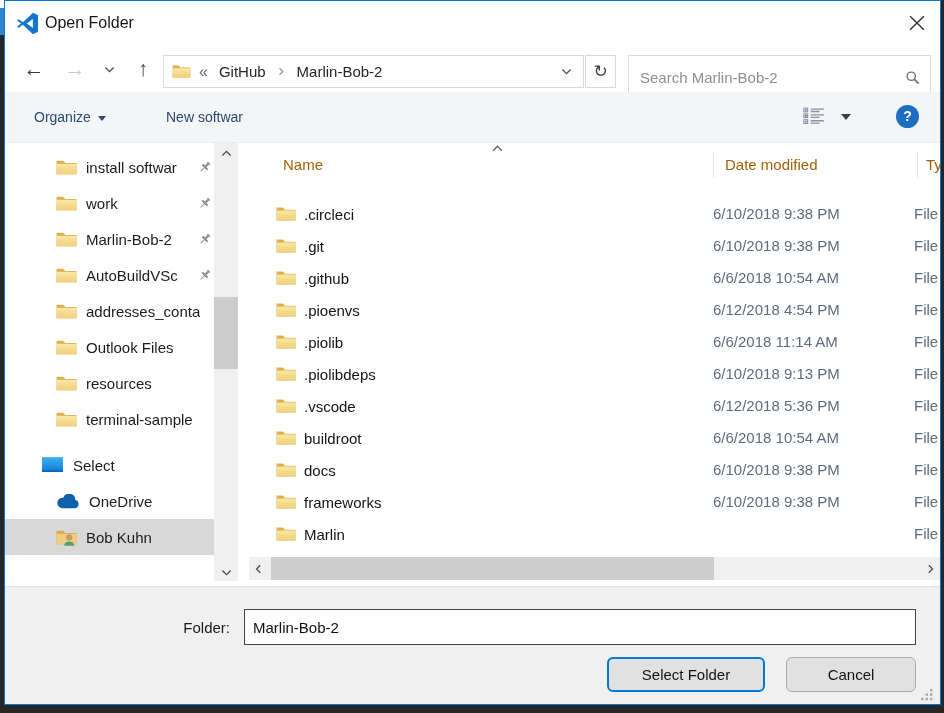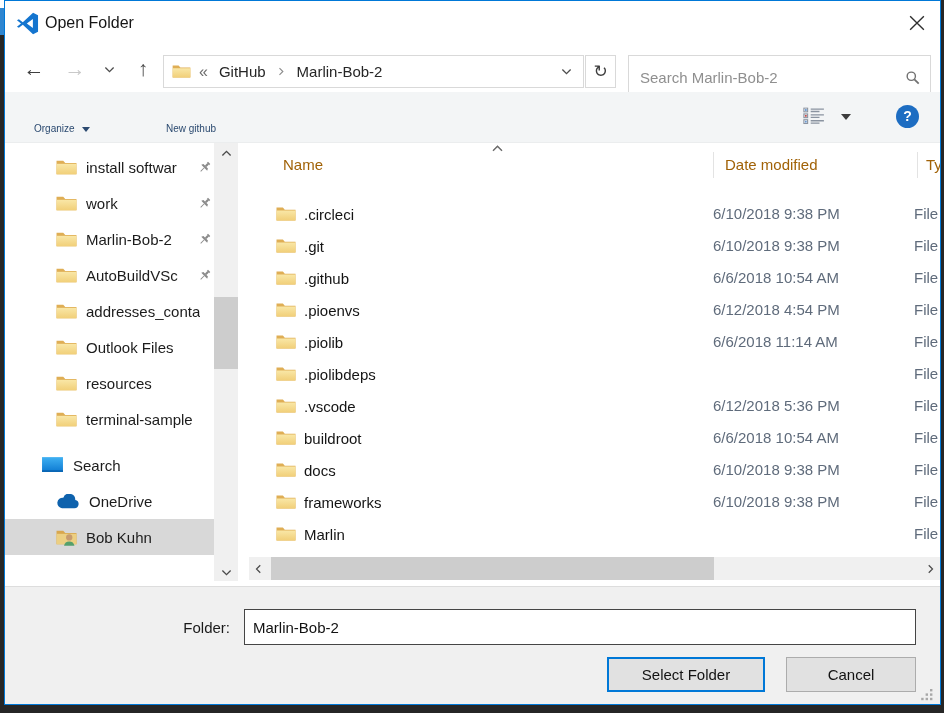--- a/index.html
+++ b/index.html
@@ -38,21 +38,21 @@
   .searchbox{position:absolute;left:623px;top:7px;width:303px;height:44px;border:1px solid #d9d9d9;
              box-sizing:border-box;display:flex;align-items:center;}
   .searchbox input{flex:1;border:none;outline:none;margin-left:9px;font-size:15px;color:#2a2a2a;
              font-family:"Liberation Sans",sans-serif;}
   .searchbox input::placeholder{color:#8f8f8f;}
   .search-ico{width:15px;height:15px;margin:0 10px;flex:none;}
 
   
   .toolbar{position:absolute;left:0;top:91px;width:100%;height:51px;background:#f3f5f6;
            border-bottom:1px solid #ebedee;box-sizing:border-box;}
-  .tb-item{position:absolute;top:12px;height:50px;line-height:50px;font-size:10px;color:#2b4a70;cursor:pointer;}
+  .tb-item{position:absolute;top:0;height:50px;line-height:50px;font-size:14px;color:#2b4a70;cursor:pointer;}
   .organize{left:29px;}
   .newfolder{left:161px;}
   .caret{display:inline-block;width:0;height:0;border-left:4px solid transparent;
          border-right:4px solid transparent;border-top:5px solid #2b4a70;margin-left:7px;vertical-align:middle;}
   .viewbtn{position:absolute;left:798px;top:14px;width:22px;height:20px;cursor:pointer;}
   .view-caret{position:absolute;left:836px;top:22px;width:0;height:0;border-left:5px solid transparent;
          border-right:5px solid transparent;border-top:6px solid #3d3d3d;cursor:pointer;}
   .helpbtn{position:absolute;left:891px;top:13px;width:23px;height:23px;border-radius:50%;
            background:#1d6dc2;color:#fff;font-size:14px;font-weight:bold;text-align:center;line-height:23px;cursor:pointer;}
 
@@ -116,21 +116,21 @@
   .h-thumb{position:absolute;left:22px;top:0;width:443px;height:23px;background:#cdcdcd;cursor:pointer;}
 
   
   .bottom{position:absolute;left:0;top:585px;width:100%;height:120px;background:#f0f0f0;
           border-top:1px solid #ddd;box-sizing:border-box;}
   .folder-label{position:absolute;left:120px;top:32px;width:105px;text-align:right;font-size:15px;color:#1a1a1a;}
   .folder-input{position:absolute;left:239px;top:22px;width:672px;height:36px;box-sizing:border-box;
           border:1px solid #454545;background:#fff;font-size:15px;color:#111;padding:0 8px;outline:none;
           font-family:"Liberation Sans",sans-serif;}
   .btn{position:absolute;top:70px;height:35px;box-sizing:border-box;background:#e1e1e1;
-       font-size:15px;color:#121212;text-align:center;cursor:pointer;display:flex;align-items:center;justify-content:center;}
+       font-size:15px;color:#121212;text-align:center;cursor:pointer;display:flex;align-items:center;justify-content:center;border-radius:6px;}
   .btn-select{left:602px;width:158px;border:2px solid #0078d7;}
   .btn-cancel{left:781px;width:130px;border:1px solid #acacac;}
   .grip{position:absolute;right:7px;bottom:5px;width:12px;height:12px;}
 </style>
 </head>
 <body>
 
 <svg style="position:absolute;width:0;height:0" aria-hidden="true">
   <defs>
     <linearGradient id="gfold" x1="0" y1="0" x2="0" y2="1">
@@ -259,21 +259,21 @@
       <div class="searchbox">
         <input placeholder="Search Marlin-Bob-2" style="">
         <svg class="search-ico" viewBox="0 0 16 16">
             <use href="#sym-search"></use>
           </svg>
       </div>
     </div>
 
     <div class="toolbar">
       <div class="tb-item organize"><span>Organize</span><span class="caret"></span></div>
-      <div class="tb-item newfolder">New github</div>
+      <div class="tb-item newfolder">New softwar</div>
       <svg class="viewbtn" viewBox="0 0 20 16">
           <use href="#sym-listview"></use>
         </svg>
       <div class="view-caret"></div>
       <div class="helpbtn">?</div>
     </div>
 
     <div class="main">
 
       <div class="sidebar">
@@ -358,21 +358,21 @@
             <span class="s-label">terminal-sample</span>
 
           </div>
 
           <div class="side-item icon-desktop indent-desktop section-gap">
 
             <svg class="s-icon svg-desktop" viewBox="0 0 20 16">
               <use href="#sym-desktop"></use>
             </svg>
 
-            <span class="s-label">Search</span>
+            <span class="s-label">Select</span>
 
           </div>
 
           <div class="side-item icon-onedrive">
 
             <svg class="s-icon svg-onedrive" viewBox="0 0 24 15">
               <use href="#sym-onedrive"></use>
             </svg>
 
             <span class="s-label">OneDrive</span>
@@ -456,20 +456,21 @@
               <span class="f-name">.piolib</span>
               <span class="f-date">6/6/2018 11:14 AM</span>
               <span class="f-type">File</span>
             </div>
 
             <div class="file-row">
               <svg class="f-icon" viewBox="0 0 20 16">
                 <use href="#sym-folder"></use>
               </svg>
               <span class="f-name">.piolibdeps</span>
+              <span class="f-date">6/10/2018 9:13 PM</span>
               <span class="f-type">File</span>
             </div>
 
             <div class="file-row">
               <svg class="f-icon" viewBox="0 0 20 16">
                 <use href="#sym-folder"></use>
               </svg>
               <span class="f-name">.vscode</span>
               <span class="f-date">6/12/2018 5:36 PM</span>
               <span class="f-type">File</span>

